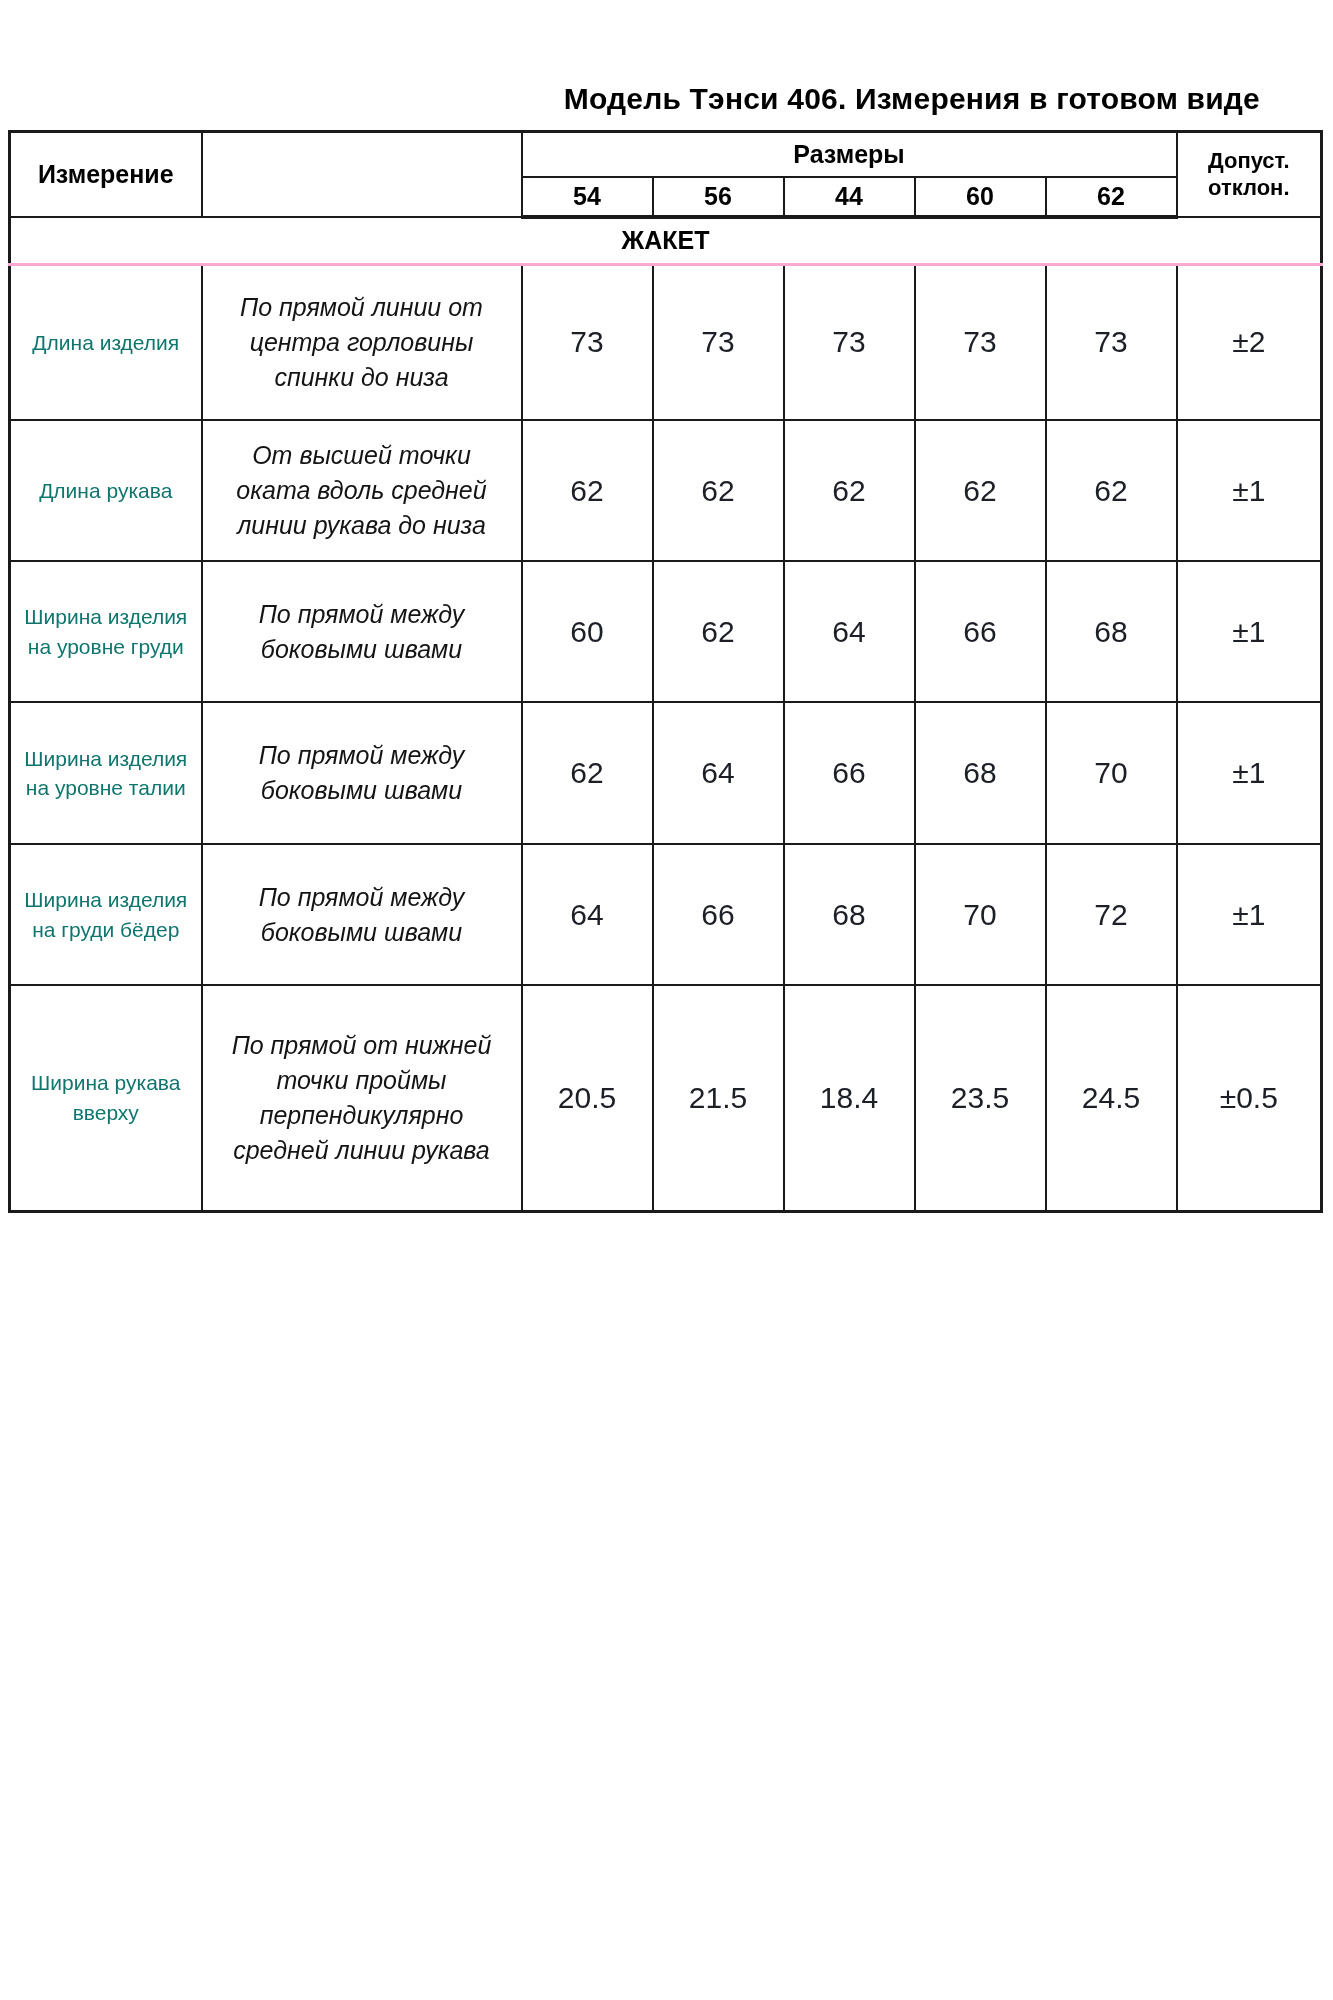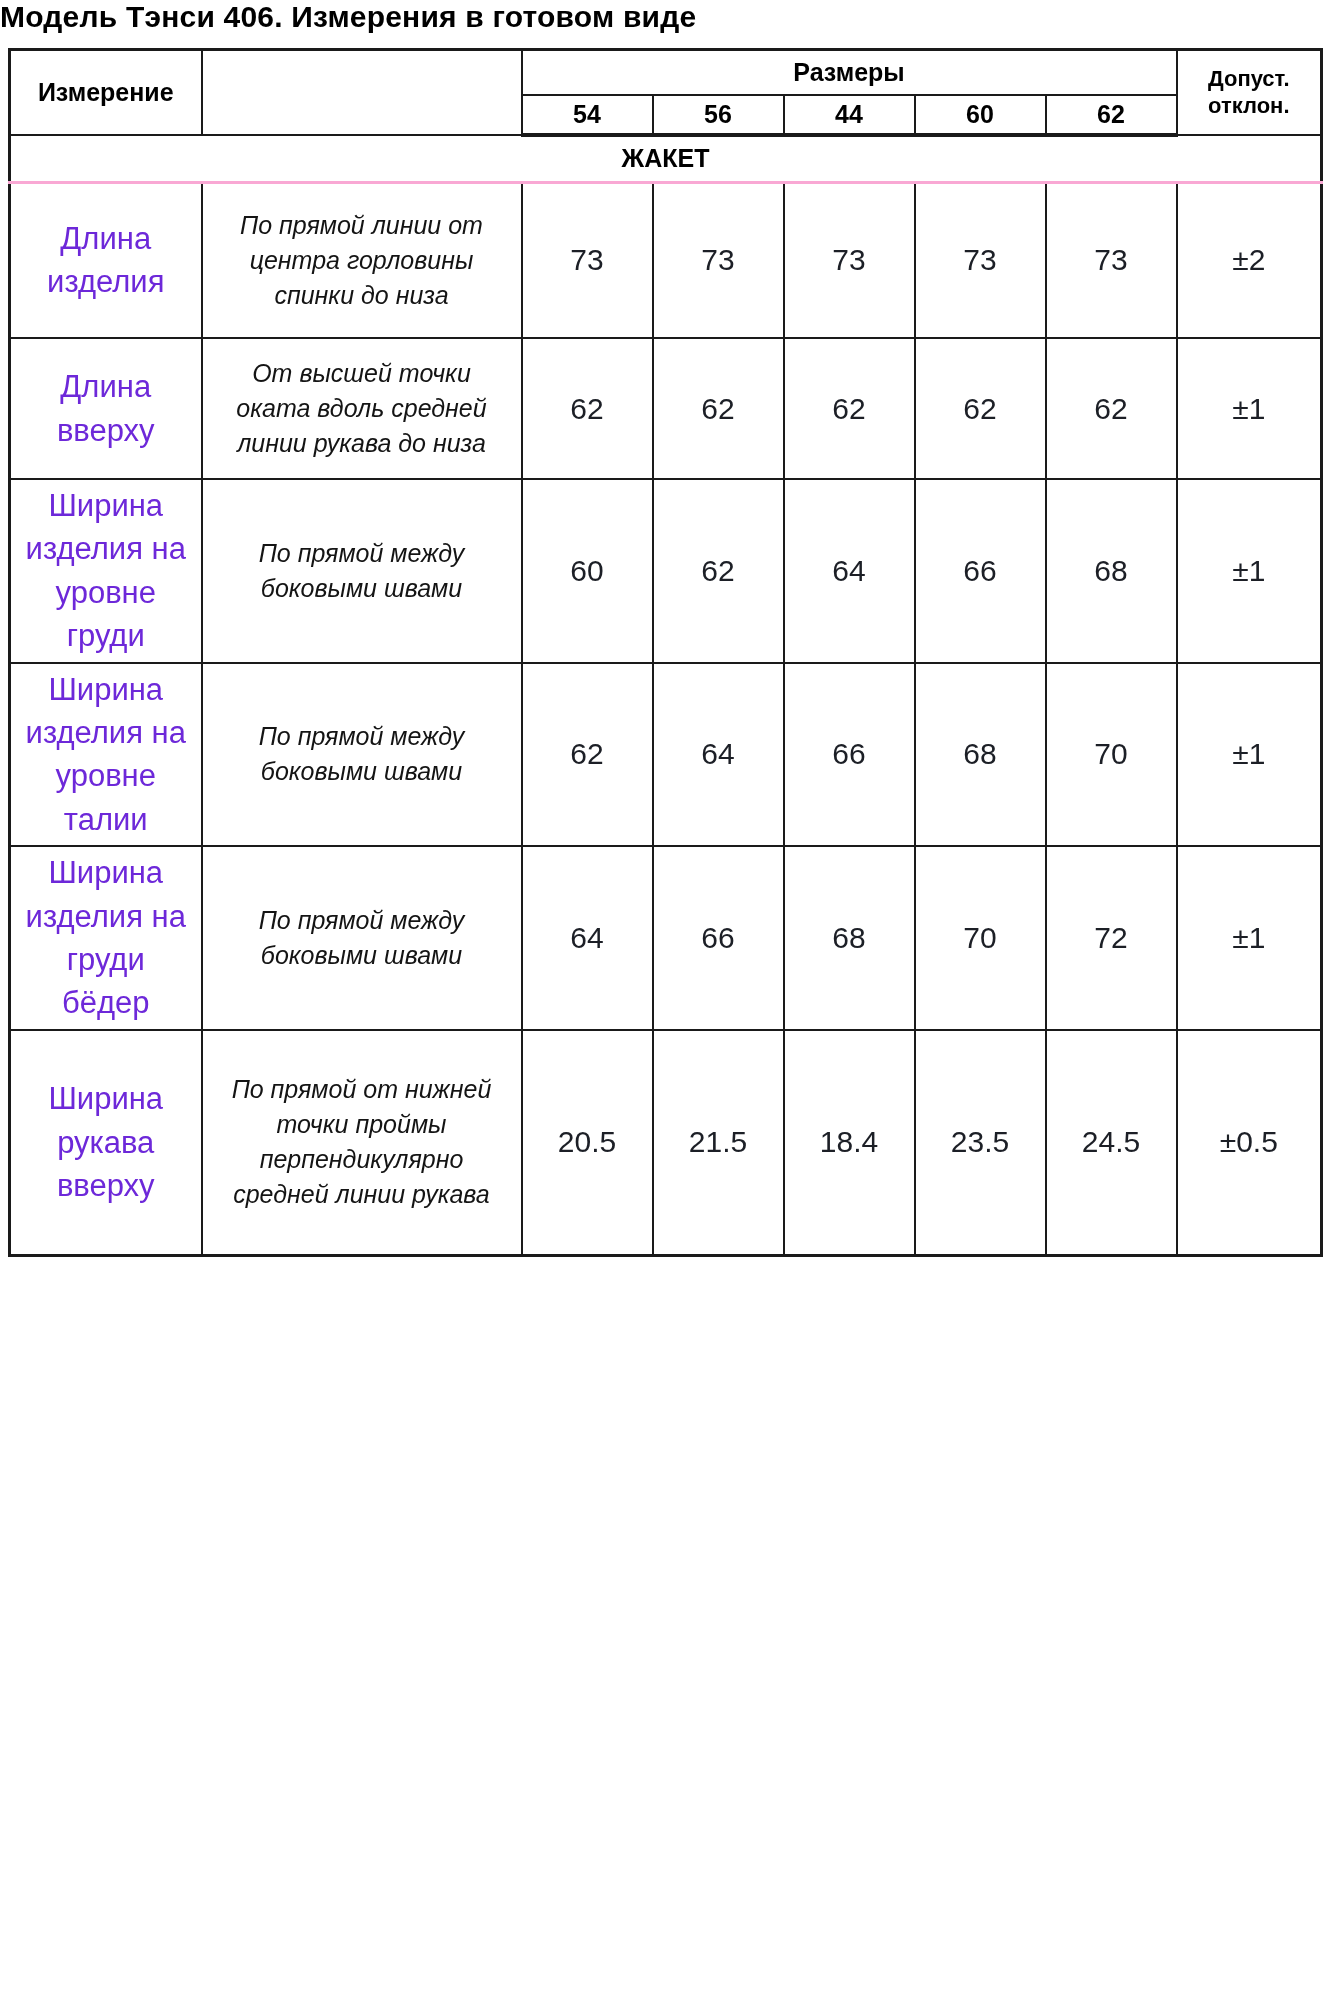--- a/index.html
+++ b/index.html
@@ -6,23 +6,24 @@
   .page{
     position:relative;
     width:1333px;height:2000px;
     background:#ffffff;
     font-family:"Liberation Sans", sans-serif;
     color:#111111;
     overflow:hidden;
   }
   .title{
     margin:0;
+    padding-top:82px;
     padding-bottom:14px;
     width:1260px;
-    text-align:left;
+    text-align:right;
     font-size:30px;
     font-weight:bold;
     color:#000000;
     letter-spacing:0.2px;
   }
   table.spec{
     border-collapse:collapse;
     table-layout:fixed;
     margin-left:8px;
     width:1312px;
@@ -55,23 +56,23 @@
   tr.section td{
     height:40px;
     font-size:25px;
     font-weight:bold;
     color:#000000;
     border-bottom:3px solid #f9a8d4;
     padding:2px;
   }
   
   td.name{
-    font-size:31px;
+    font-size:21px;
     line-height:1.4;
-    color:#6d28d9;
+    color:#0f766e;
     padding:4px 18px;
   }
   td.method{
     font-size:25px;
     font-style:italic;
     line-height:1.4;
     color:#141414;
     padding:4px 14px;
   }
   td.val, td.tol{
@@ -130,21 +131,21 @@
         <td class="method">По прямой линии от центра горловины спинки до низа</td>
         <td class="val">73</td>
         <td class="val">73</td>
         <td class="val">73</td>
         <td class="val">73</td>
         <td class="val">73</td>
         <td class="tol">±2</td>
       </tr>
 
       <tr class="r2">
-        <td class="name">Длина вверху</td>
+        <td class="name">Длина рукава</td>
         <td class="method">От высшей точки оката вдоль средней линии рукава до низа</td>
         <td class="val">62</td>
         <td class="val">62</td>
         <td class="val">62</td>
         <td class="val">62</td>
         <td class="val">62</td>
         <td class="tol">±1</td>
       </tr>
 
       <tr class="r3">

